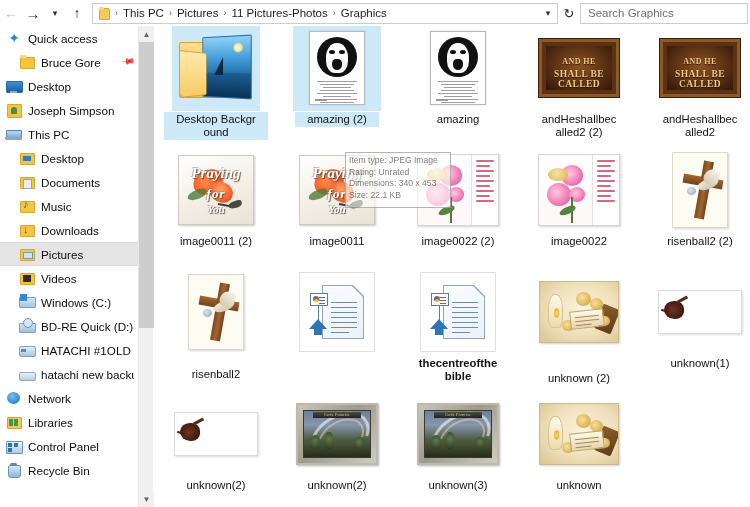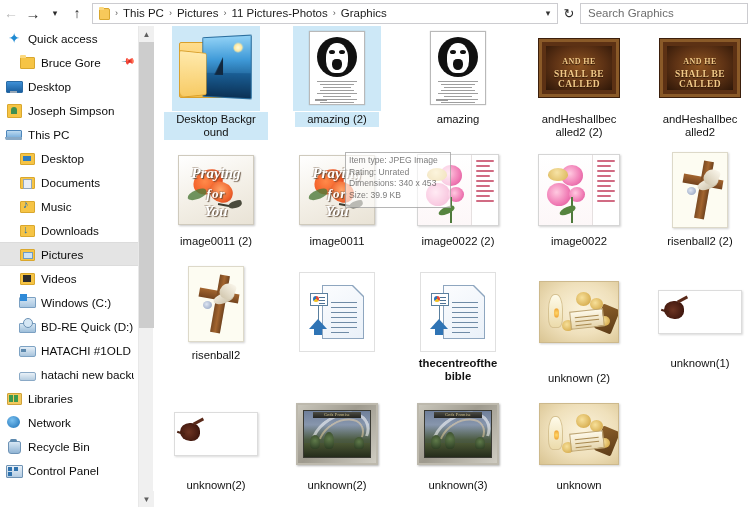--- a/index.html
+++ b/index.html
@@ -395,21 +395,21 @@
   }
   .praying .word {
     position: absolute; left: 0; right: 0; text-align: center;
     font-family: "Liberation Serif", serif; font-style: italic;
     color: #ffffff; text-shadow: 1px 1px 1px rgba(90,70,50,.9),
                                 -1px -1px 0 rgba(140,120,100,.5);
     font-weight: bold;
   }
   .praying .w1 { top: 9px;  font-size: 15px; }
   .praying .w2 { top: 30px; font-size: 13px; letter-spacing: 1px; }
-  .praying .w3 { top: 47px; font-size: 15px; }
+  .praying .w3 { top: 47px; font-size: 11px; }
 
   
   .pinkcard {
     width: 82px; height: 72px; position: relative;
     background: #ffffff; border: 1px solid #d5d5d5;
     box-shadow: 1px 1px 2px rgba(0,0,0,.18);
     display: flex; overflow: hidden;
   }
   .pinkcard .left {
     position: relative; width: 54px; height: 100%;
@@ -783,34 +783,34 @@
     </div>
     <div class="navitem lvl1">
       <span class="ni-icon g-hdd"></span>
       <span class="ni-label">HATACHI #1OLD (</span>
     </div>
     <div class="navitem lvl1">
       <span class="ni-icon g-hdd2"></span>
       <span class="ni-label">hatachi new backu</span>
     </div>
     <div class="navitem lvl0">
+      <span class="ni-icon g-net"></span>
+      <span class="ni-label">Network</span>
+    </div>
+    <div class="navitem lvl0">
       <span class="ni-icon g-lib"></span>
       <span class="ni-label">Libraries</span>
     </div>
     <div class="navitem lvl0">
-      <span class="ni-icon g-net"></span>
-      <span class="ni-label">Network</span>
+      <span class="ni-icon g-ctrl"></span>
+      <span class="ni-label">Control Panel</span>
     </div>
     <div class="navitem lvl0">
       <span class="ni-icon g-bin"></span>
       <span class="ni-label">Recycle Bin</span>
-    </div>
-    <div class="navitem lvl0">
-      <span class="ni-icon g-ctrl"></span>
-      <span class="ni-label">Control Panel</span>
     </div>
   </div>
 
 <div id="navscroll">
   <div class="sb-arrow">▲</div>
   <div id="navthumb"></div>
   <div class="sb-arrow bottom">▼</div>
 </div>
 
 <div id="content">
@@ -994,21 +994,21 @@
           <div class="crosscard">
             <div class="hbeam"></div>
             <div class="vbeam"></div>
             <div class="dove"></div>
             <div class="lil"></div>
           </div>
         </div>
       </div>
       <div class="label">risenball2 (2)</div>
     </div>
-    <div class="tile" style="left: 2px; top: 234px;">
+    <div class="tile" style="left: 2px; top: 242px; gap: 11px;">
       <div class="thumbwrap">
         <div class="thumbsel">
           <div class="crosscard">
             <div class="hbeam"></div>
             <div class="vbeam"></div>
             <div class="dove"></div>
             <div class="lil"></div>
           </div>
         </div>
       </div>
@@ -1154,14 +1154,14 @@
         </div>
       </div>
       <div class="label">unknown</div>
     </div>
   </div>
 
 <div id="tooltip">
   <div>Item type: JPEG Image</div>
   <div>Rating: Unrated</div>
   <div>Dimensions: 340 x 453</div>
-  <div>Size: 39.9 KB</div>
+  <div>Size: 22.1 KB</div>
 </div>
 
 </body></html>

